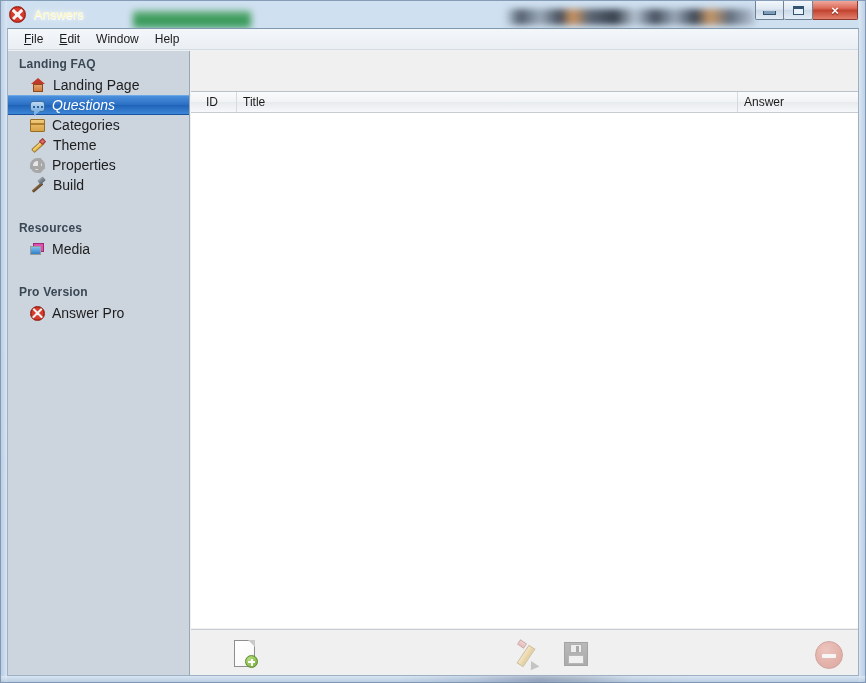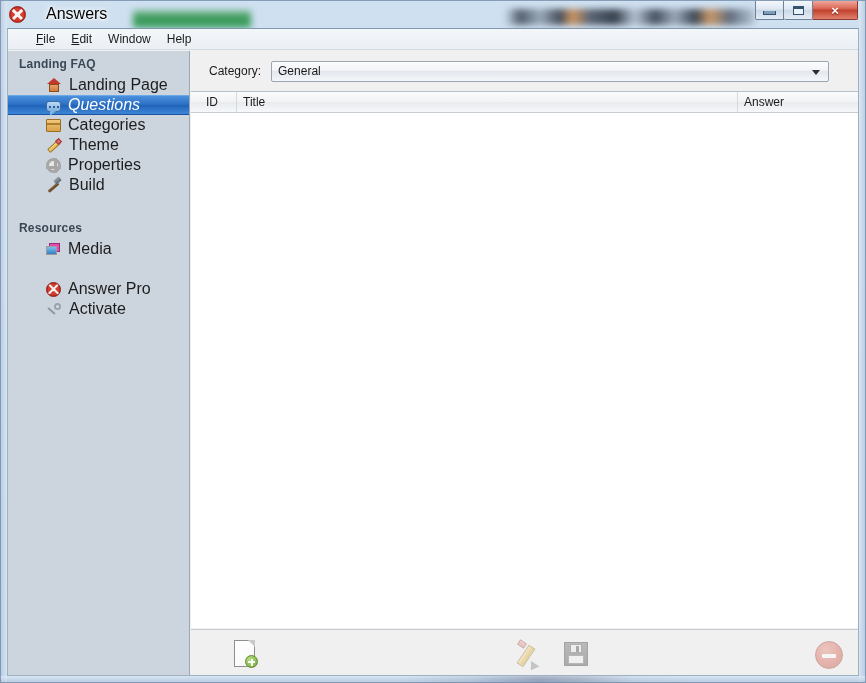--- a/index.html
+++ b/index.html
@@ -122,23 +122,23 @@
   }
   .lifebuoy::before {
     left: 1px; top: 6.5px; width: 13px; height: 2.5px;
     transform: rotate(45deg);
   }
   .lifebuoy::after {
     left: 1px; top: 6.5px; width: 13px; height: 2.5px;
     transform: rotate(-45deg);
   }
   #title-bar-text {
-    margin-left: 20px;
-    font-size: 16px;
-    color: #000000;
+    margin-left: 8px;
+    font-size: 13px;
+    color: #fef9c3;
     text-shadow: 0 0 4px rgba(255,255,255,.95), 0 0 7px rgba(255,255,255,.9), 0 1px 0 rgba(255,255,255,.9);
     white-space: nowrap;
   }
   #window-controls {
     position: absolute;
     right: 8px; top: 1px;
     display: flex;
     align-items: flex-start;
   }
   .win-btn {
@@ -200,21 +200,21 @@
   
   #menu-bar {
     position: absolute;
     left: 0; top: 0;
     width: 850px; height: 21px;
     background: linear-gradient(180deg, #f4f7fa 0%, #eaeff4 100%);
     border-bottom: 1px solid #d3dbe3;
     box-sizing: border-box;
     display: flex;
     align-items: center;
-    padding-left: 20px;
+    padding-left: 8px;
   }
   .menu-item {
     font-size: 12px;
     color: #1b1b1b;
     padding: 2px 8px;
     cursor: default;
     white-space: nowrap;
   }
   .mn { text-decoration: underline; }
 
@@ -233,22 +233,22 @@
     font-size: 12px;
     font-weight: bold;
     color: #3a4856;
     padding: 6px 0 4px 11px;
     letter-spacing: .2px;
   }
   .side-item {
     height: 20px;
     display: flex;
     align-items: center;
-    padding-left: 38px;
-    font-size: 16px;
+    padding-left: 22px;
+    font-size: 14px;
     color: #1d1d1d;
     cursor: default;
     position: relative;
   }
   .side-item.selected {
     background: linear-gradient(180deg, #4b90dd 0%, #2a6fc4 48%, #1f62b8 50%, #3d86d6 100%);
     color: #ffffff;
     border-top: 1px solid #6aa8e8;
     border-bottom: 1px solid #1852a0;
     height: 18px;
@@ -754,42 +754,32 @@
 
       <div class="side-group-title">Resources</div>
 
       <div class="side-item">
         <span class="side-icon ic-media"></span>
         <span class="side-label">Media</span>
       </div>
 
       <div class="side-gap"></div>
 
+      <div class="side-group-title">Pro Version</div>
 
       <div class="side-item">
         <span class="side-icon ic-lifebuoy"></span>
         <span class="side-label">Answer Pro</span>
       </div>
 
-      <div class="side-item">
-        <span class="side-icon ic-key"></span>
-        <span class="side-label">Activate</span>
-      </div>
 
     </div>
 
     <div id="main-content">
 
-      <div id="category-bar">
-        <div id="category-label">Category:</div>
-        <div id="category-select">
-          <span id="category-value">General</span>
-          <span id="category-arrow"></span>
-        </div>
-      </div>
 
       <div id="table-wrap">
         <div id="table-header">
           <div class="th col-id">ID</div>
           <div class="th col-title">Title</div>
           <div class="th col-answer">Answer</div>
         </div>
         <div id="table-body"></div>
       </div>
 

